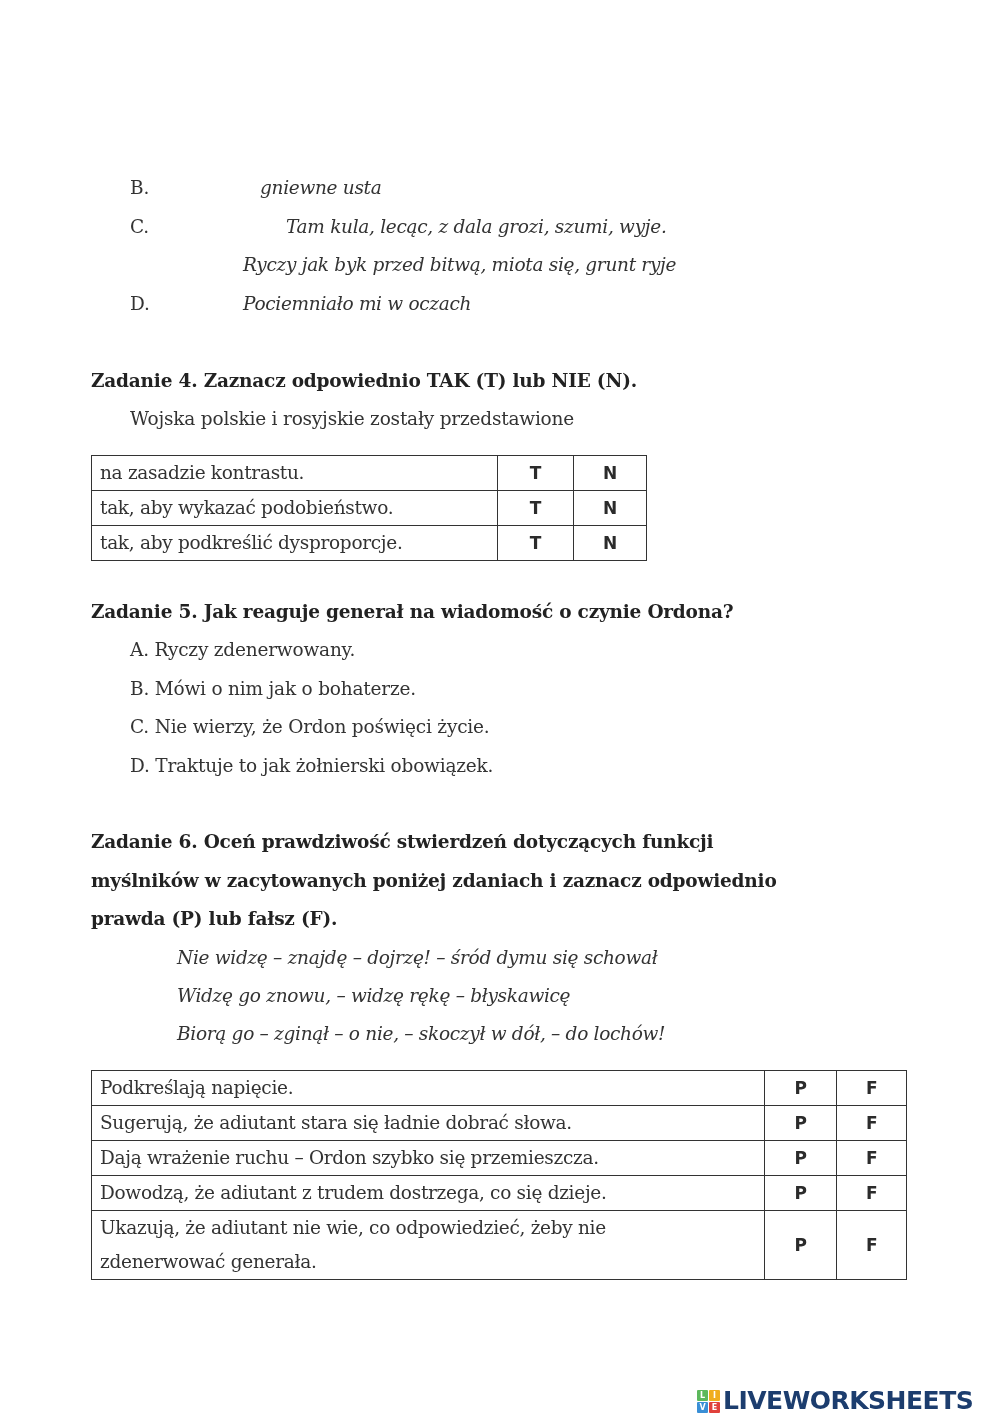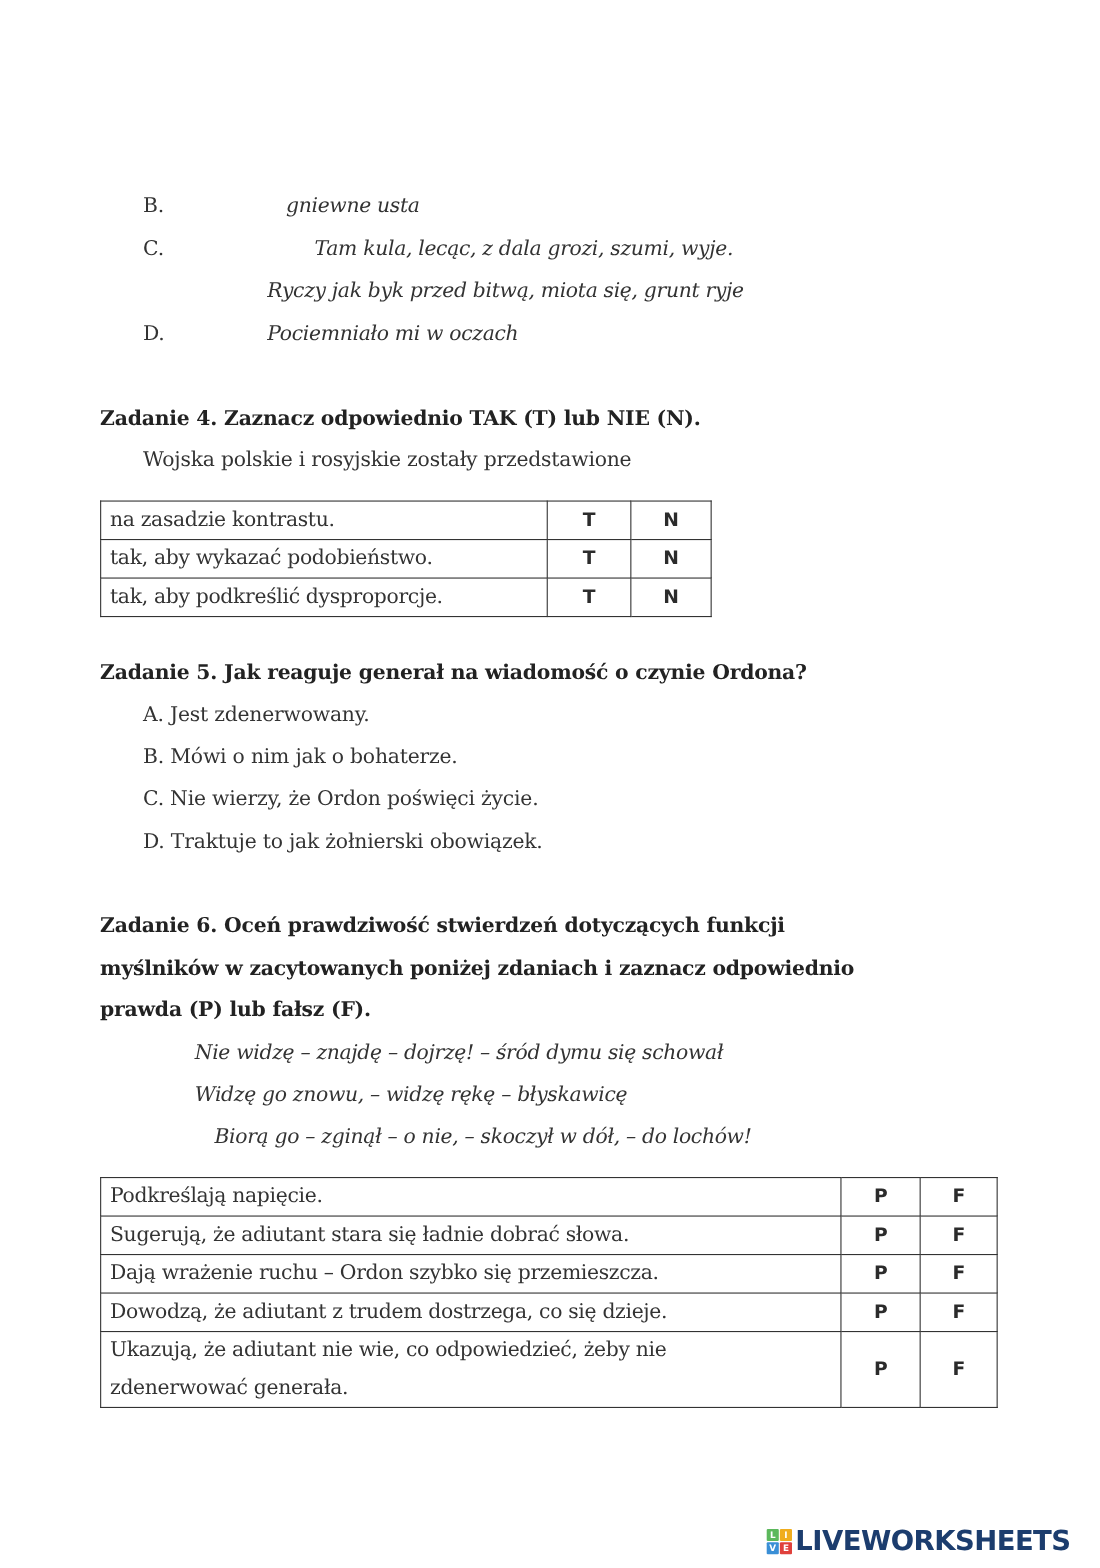--- a/index.html
+++ b/index.html
@@ -56,32 +56,32 @@
   </tr>
   <tr>
     <td class="stmt">tak, aby podkreślić dysproporcje.</td>
     <td class="choice">T</td>
     <td class="choice">N</td>
   </tr>
 </tbody>
   </table>
 
 <div class="abs heading" style="left:91px; top:600px;">Zadanie 5. Jak reaguje generał na wiadomość o czynie Ordona?</div>
-<div class="abs opt" style="left:130px; top:638px;">A. Jest zdenerwowany.</div>
+<div class="abs opt" style="left:130px; top:638px;">A. Ryczy zdenerwowany.</div>
 <div class="abs opt" style="left:130px; top:677px;">B. Mówi o nim jak o bohaterze.</div>
 <div class="abs opt" style="left:130px; top:715px;">C. Nie wierzy, że Ordon poświęci życie.</div>
 <div class="abs opt" style="left:130px; top:754px;">D. Traktuje to jak żołnierski obowiązek.</div>
 
 <div class="abs heading" style="left:91px; top:830px;">Zadanie 6. Oceń prawdziwość stwierdzeń dotyczących funkcji</div>
 <div class="abs heading" style="left:91px; top:869px;">myślników w zacytowanych poniżej zdaniach i zaznacz odpowiednio</div>
 <div class="abs heading" style="left:91px; top:907px;">prawda (P) lub fałsz (F).</div>
 
 <div class="abs quote" style="left:177px; top:946px;">Nie widzę – znajdę – dojrzę! – śród dymu się schował</div>
 <div class="abs quote" style="left:177px; top:984px;">Widzę go znowu, – widzę rękę – błyskawicę</div>
-<div class="abs quote" style="left:195px; top:1022px;">Biorą go – zginął – o nie, – skoczył w dół, – do lochów!</div>
+<div class="abs quote" style="left:177px; top:1022px;">Biorą go – zginął – o nie, – skoczył w dół, – do lochów!</div>
 
 <table class="grid" style="left:91px; top:1070px; width:816px;">
   <colgroup>
       <col style="width:674px">
       <col style="width:72px">
       <col style="width:70px">
     </colgroup>
   <tbody>
       <tr>
     <td class="stmt">Podkreślają napięcie.</td>

